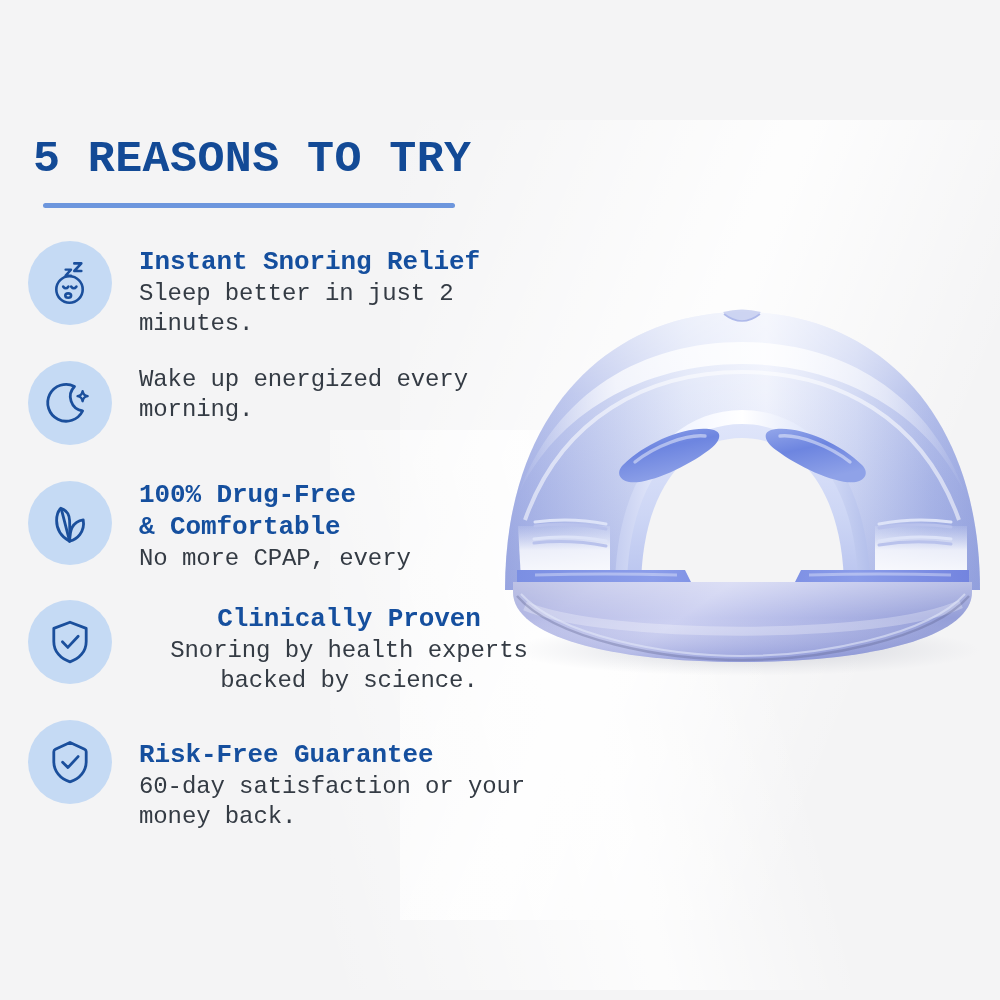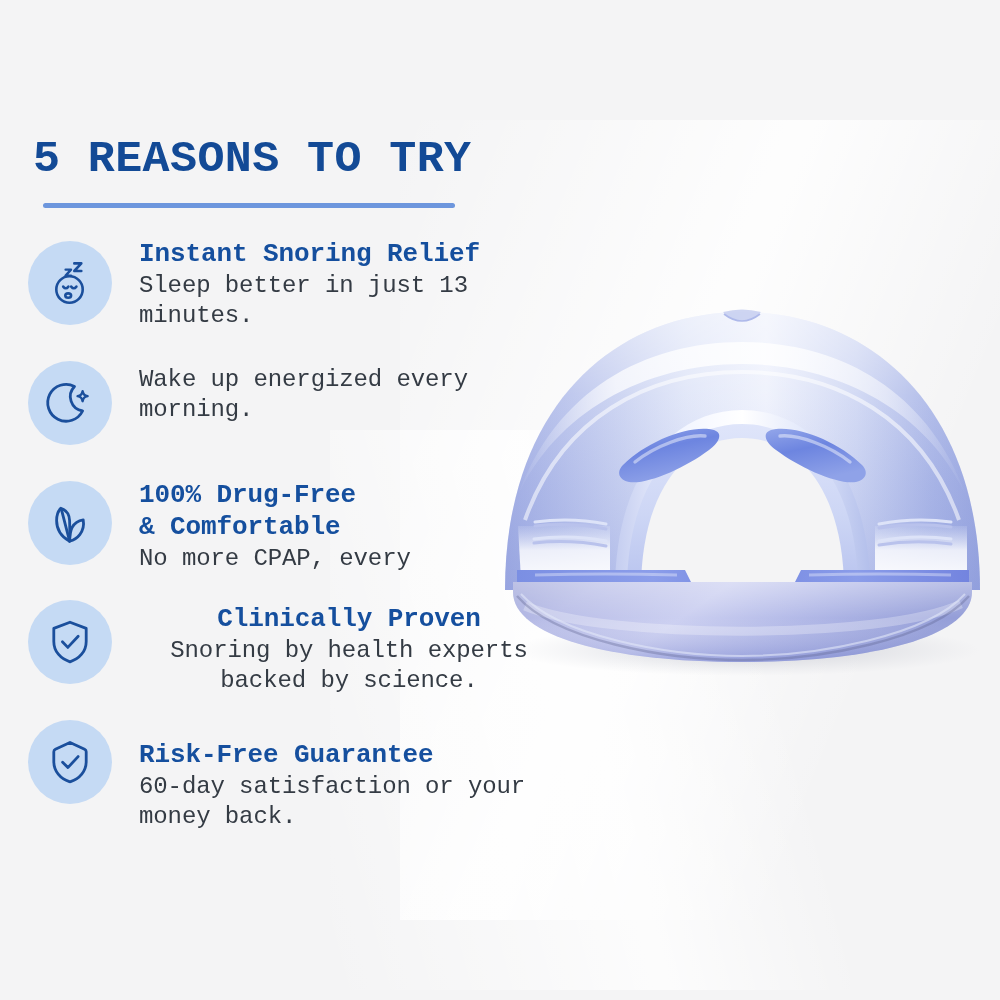--- a/index.html
+++ b/index.html
@@ -119,21 +119,21 @@
   .row-2 { top: 240px; }
   .row-3 { top: 359px; }
   .row-4 { top: 479px; }
 
   .row-0 .feat-badge { top: 5px; }
   .row-1 .feat-badge { top: 5px; }
   .row-2 .feat-badge { top: 5px; }
   .row-3 .feat-badge { top: 5px; }
   .row-4 .feat-badge { top: 5px; }
 
-  .row-0 .feat-text { top: 2px; }
+  .row-0 .feat-text { top: 10px; }
   .row-1 .feat-text { top: 8px; }
   .row-2 .feat-text { top: 3px; }
   .row-3 .feat-text { top: 8px; text-align: center; }
   .row-4 .feat-text { top: 24px; }
 
   
   .product {
     position: absolute;
     left: 495px;
     top: 290px;
@@ -163,21 +163,21 @@
             <path d="M19.2 29.6 q2.6 3.4 5.2 0"></path>
             <path d="M27.2 29.6 q2.6 3.4 5.2 0"></path>
             <ellipse cx="24.2" cy="38.6" rx="2.9" ry="2.2"></ellipse>
             <path d="M21.6 12.6h5.4l-5.4 6h5.4" stroke-width="2.4"></path>
             <path d="M30.3 6.4h7l-7 7.6h7" stroke-width="2.6"></path>
           </svg>
         </span>
       </div>
       <div class="feat-text">
         <div class="feat-title">Instant Snoring Relief</div>
-        <div class="feat-desc">Sleep better in just 13 minutes.</div>
+        <div class="feat-desc">Sleep better in just 2 minutes.</div>
       </div>
     </div>
 
     <div class="feature row-1">
       <div class="feat-badge">
         <span>
           <svg width="52" height="52" viewBox="0 0 52 52" fill="none" stroke="#1b4f9c" stroke-width="2.8" stroke-linecap="round" stroke-linejoin="round">
             <path d="M30.5 9.4A18.4 18.4 0 1 0 38.6 34 14.6 14.6 0 0 1 30.5 9.4Z"></path>
             <path d="M38.6 14.2c.9 3.4 1.6 4.1 5 5-3.4.9-4.1 1.6-5 5-.9-3.4-1.6-4.1-5-5 3.4-.9 4.1-1.6 5-5Z" stroke-width="2.4"></path>
           </svg>

